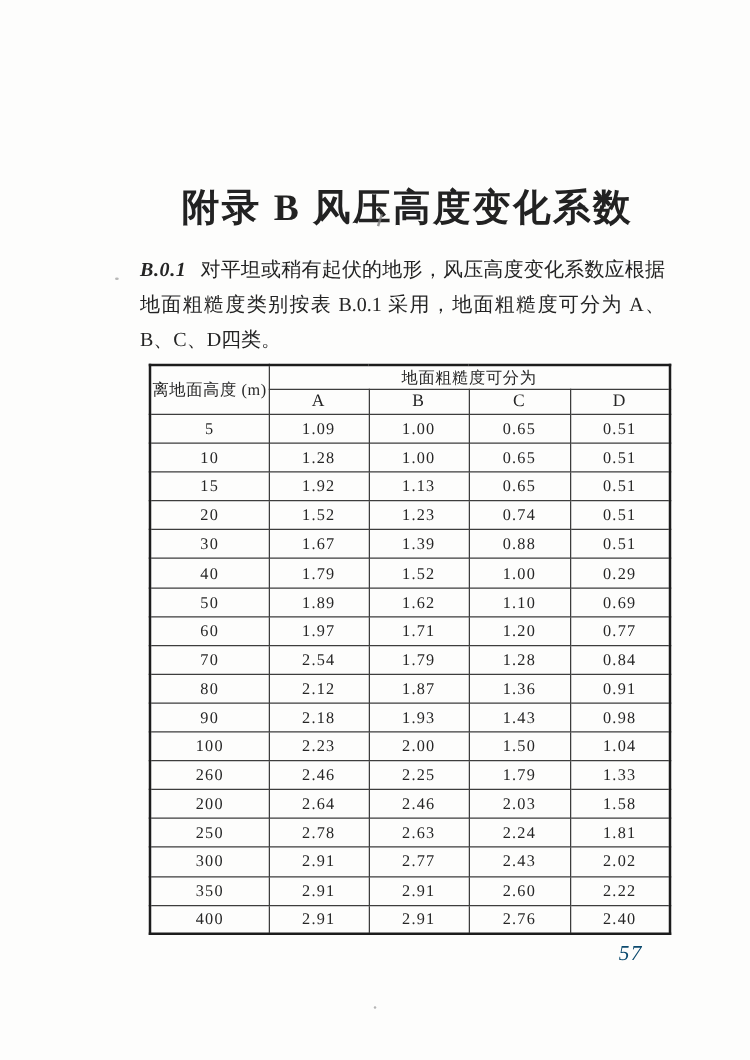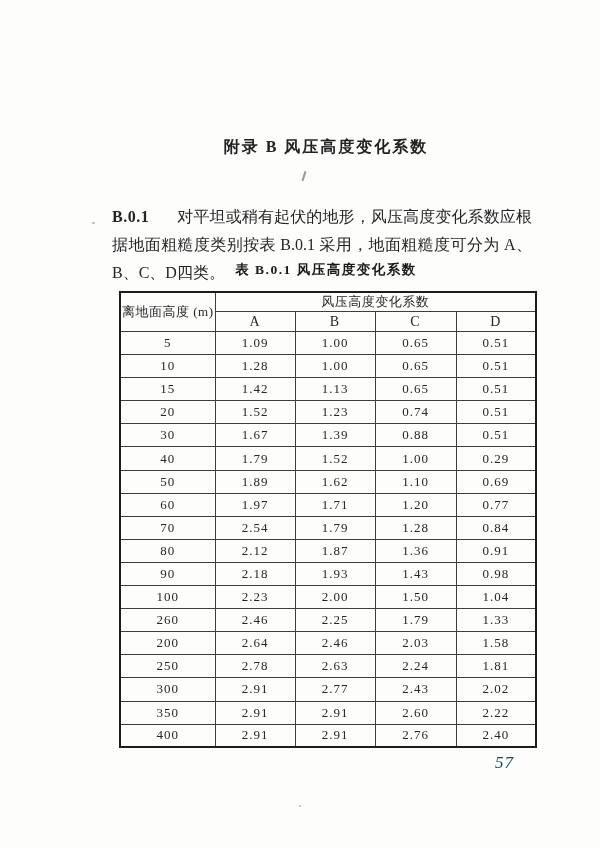--- a/index.html
+++ b/index.html
@@ -8,31 +8,31 @@
     width:600px; height:848px;
     margin:0 auto;
     background:#fdfdfc;
     font-family:"Liberation Serif","DejaVu Serif",serif;
     color:#1e1e1e;
     overflow:hidden;
   }
   .doc-title {
     position:absolute; top:126px; left:52px; width:548px;
     text-align:center;
-    font-size:16px; font-weight:600; letter-spacing:2px;
+    font-size:30px; font-weight:600; letter-spacing:2px;
     color:#222;
   }
   .clause {
     position:absolute; top:187px; left:112px; width:420px;
     font-size:16px; line-height:28px;
     text-align:justify; text-justify:inter-character;
     color:#242424;
   }
   .clause .clause-label {
-    font-weight:bold; letter-spacing:0.5px; margin-right:28px;
+    font-weight:bold; letter-spacing:0.5px; margin-right:11px;font-style:italic;
   }
   .table-caption {
     position:absolute; top:261px; left:52px; width:548px;
     text-align:center;
     font-size:13.5px; font-weight:bold; letter-spacing:1.5px;
     color:#1a1a1a;
   }
   table.coef {
     position:absolute; top:291px; left:119px;
     width:416px;
@@ -78,34 +78,33 @@
 <div class="page">
 
   <h1 class="doc-title">附录 B  风压高度变化系数</h1>
 
   <div class="artifact artifact-slash"></div>
   <div class="artifact artifact-tick"></div>
   <div class="artifact artifact-dot"></div>
 
   <p class="clause"><span class="clause-label">B.0.1</span><span>对平坦或稍有起伏的地形，风压高度变化系数应根据地面粗糙度类别按表 B.0.1 采用，地面粗糙度可分为 A、B、C、D四类。</span></p>
 
-  <div class="table-caption">表 B.0.1  风压高度变化系数</div>
 
   <table class="coef">
     <colgroup>
       <col style="width:95px">
       <col style="width:80px">
       <col style="width:80px">
       <col style="width:81px">
       <col style="width:80px">
     </colgroup>
     <thead>
       <tr class="group-row">
         <th rowspan="2">离地面高度 (m)</th>
-        <th colspan="4">风压高度变化系数</th>
+        <th colspan="4">地面粗糙度可分为</th>
       </tr>
       <tr class="cat-row">
         <th>A</th>
         <th>B</th>
         <th>C</th>
         <th>D</th>
       </tr>
     </thead>
     <tbody>
         <tr>
@@ -117,21 +116,21 @@
         </tr>
         <tr>
           <td>10</td>
           <td>1.28</td>
           <td>1.00</td>
           <td>0.65</td>
           <td>0.51</td>
         </tr>
         <tr>
           <td>15</td>
-          <td>1.42</td>
+          <td>1.92</td>
           <td>1.13</td>
           <td>0.65</td>
           <td>0.51</td>
         </tr>
         <tr>
           <td>20</td>
           <td>1.52</td>
           <td>1.23</td>
           <td>0.74</td>
           <td>0.51</td>

